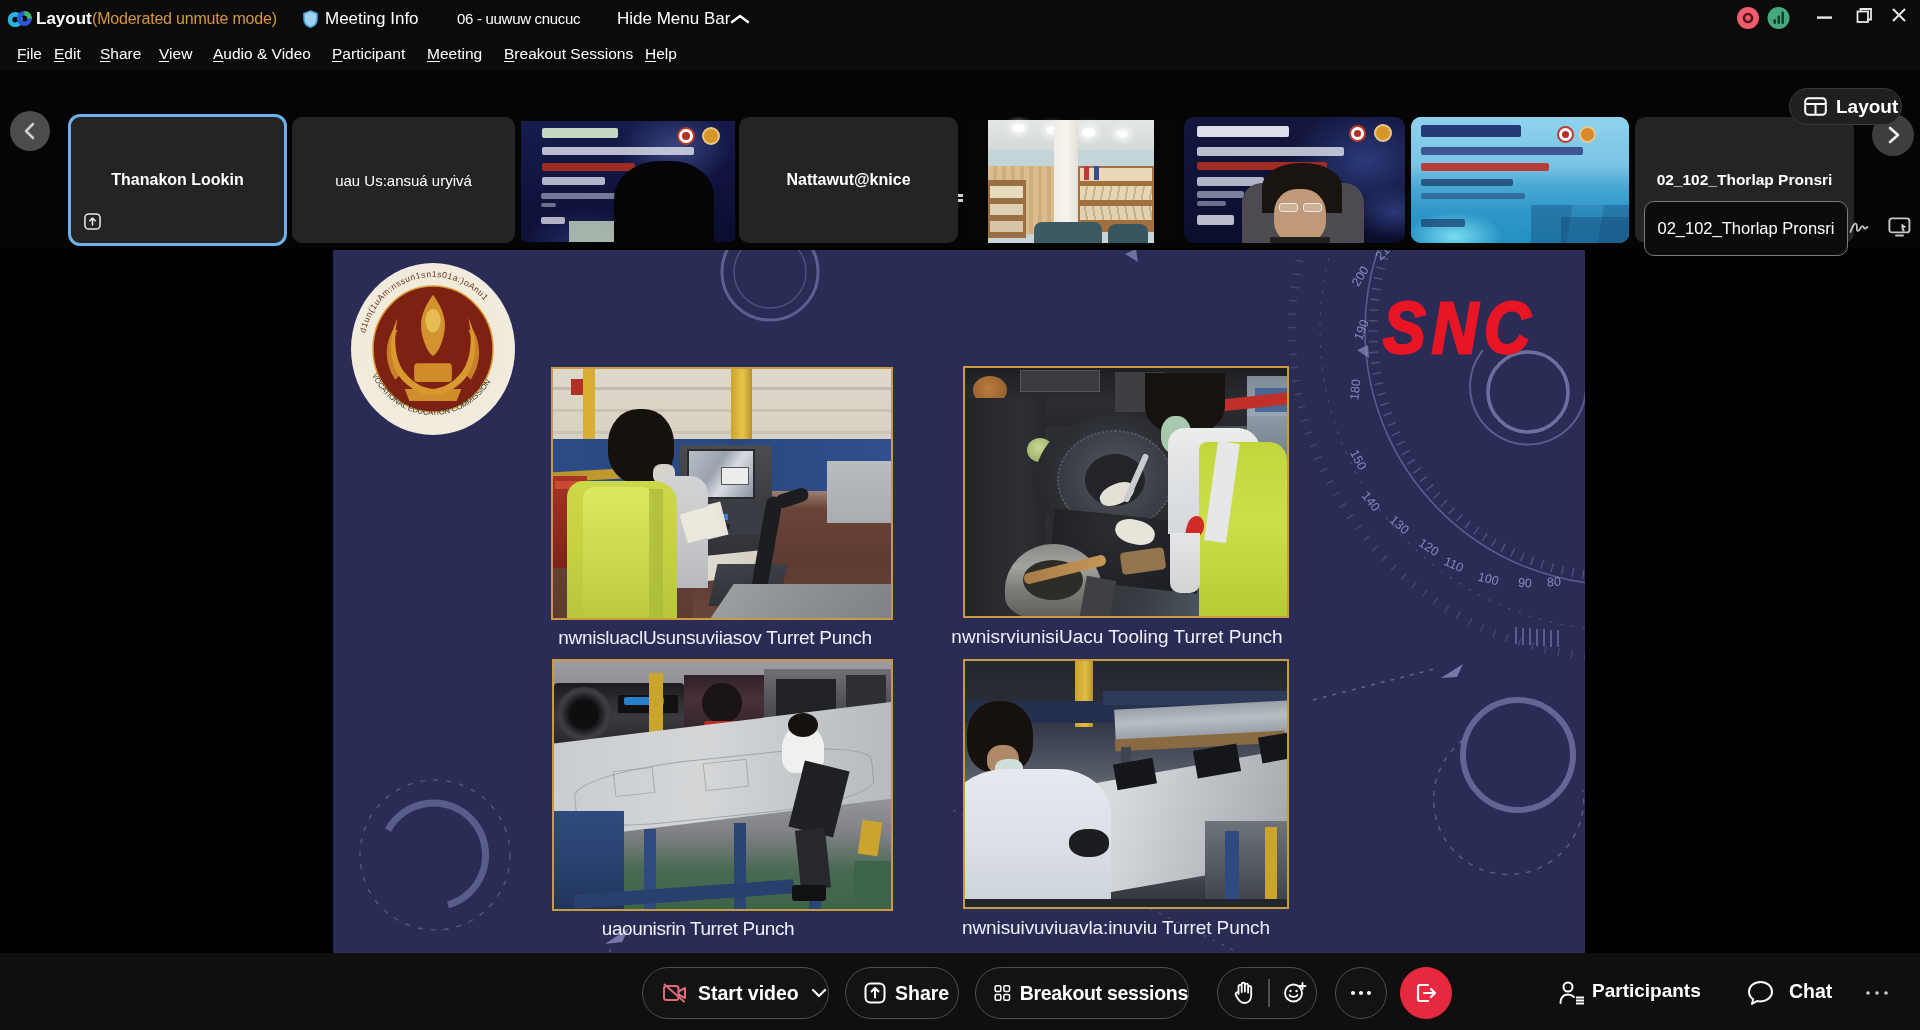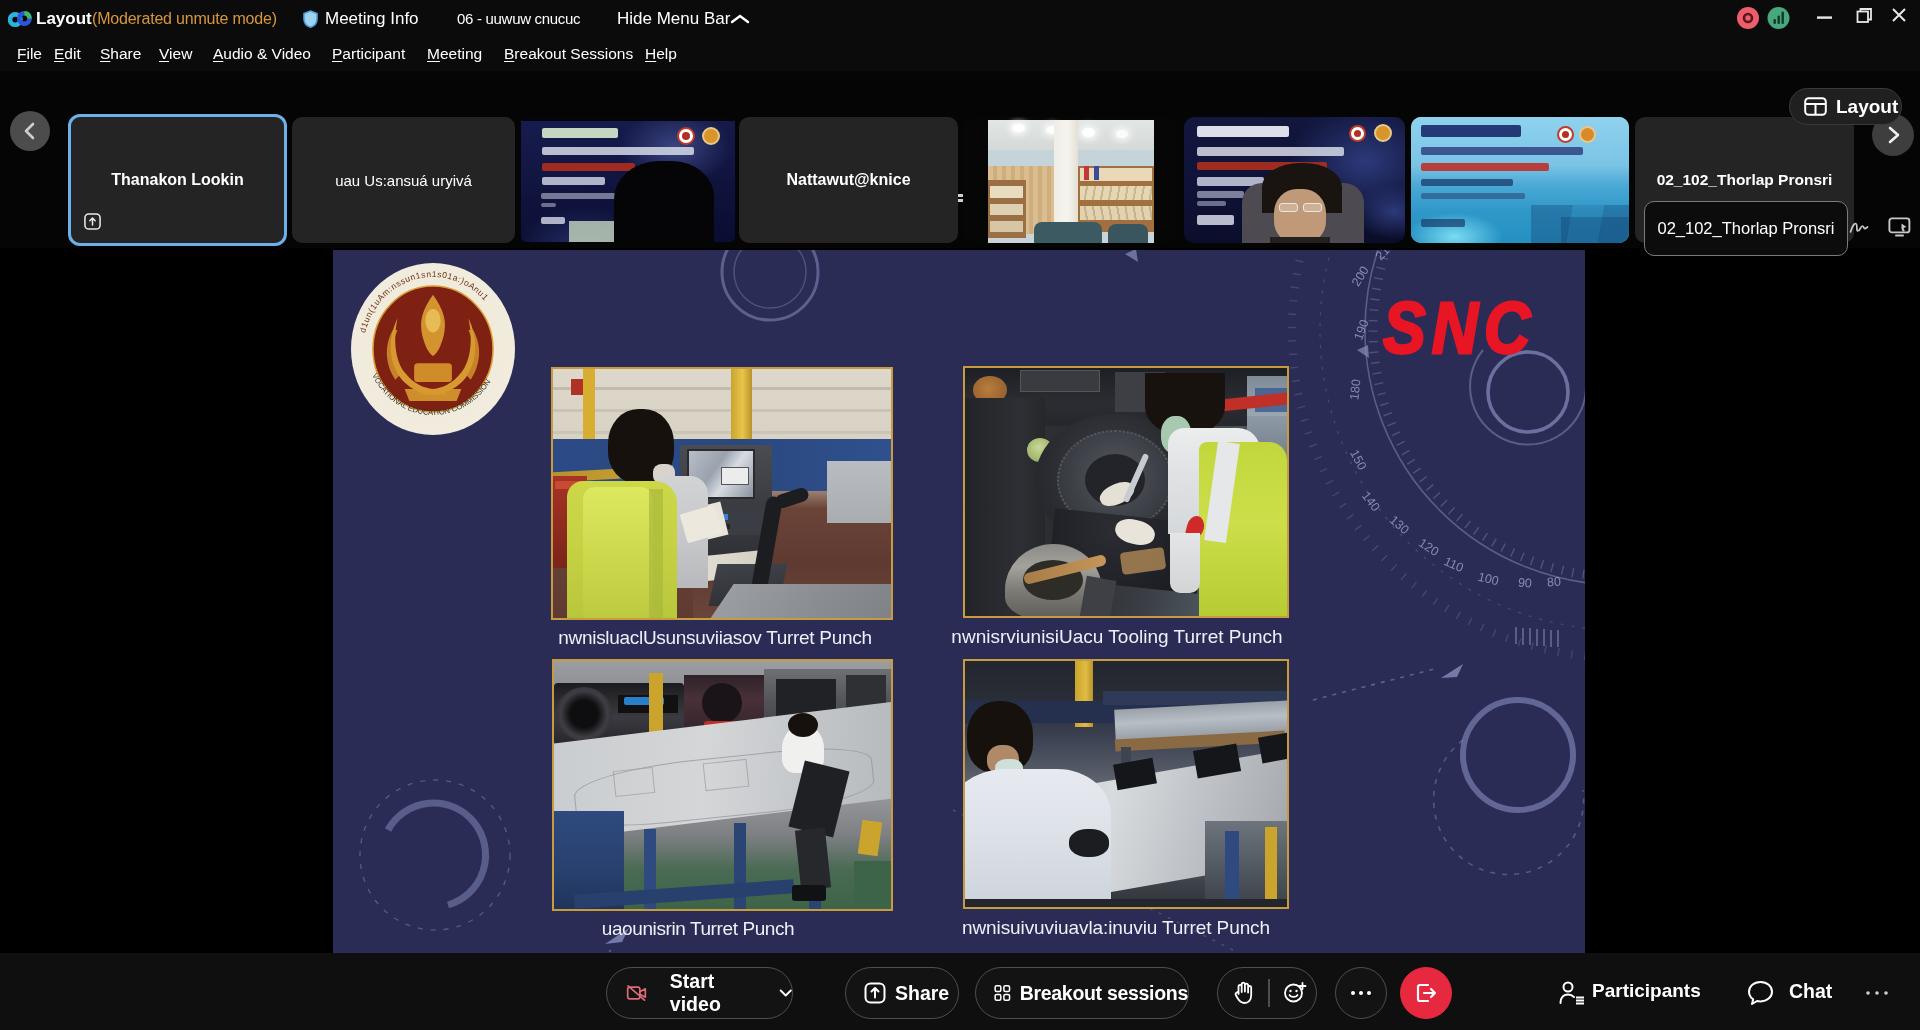--- a/index.html
+++ b/index.html
@@ -426,21 +426,21 @@
     </div>
     <div class="cap" style="left:382px;top:377px;letter-spacing:-0.3px;">nwnisluaclUsunsuviiasov Turret Punch</div>
     <div class="cap" style="left:784px;top:376px;">nwnisrviunisiUacu Tooling Turret Punch</div>
     <div class="cap" style="left:365px;top:668px;letter-spacing:-0.4px;">uaounisrin Turret Punch</div>
     <div class="cap" style="left:783px;top:667px;letter-spacing:-0.1px;">nwnisuivuviuavla:inuviu Turret Punch</div>
   </div>
     </div>
   <div id="botbar">
 
 
-    <div class="pill" style="left:606px;width:187px;gap:12px;">
+    <div class="pill" style="left:642px;width:187px;">
       <svg style="margin-left:19px" width="26" height="22" viewBox="0 0 26 22">
         <g stroke="#e06a78" stroke-width="2" fill="none" stroke-linecap="round" stroke-linejoin="round">
           <rect x="2" y="4" width="14.5" height="14" rx="2.5"></rect>
           <path d="M16.5 12.5 L23 16 V6 L16.5 9.5"></path>
           <path d="M2.5 2.5 L22 19.5"></path>
         </g>
       </svg>
       <span style="margin-left:10px">Start video</span>
       <svg style="margin-left:12px" width="16" height="10" viewBox="0 0 16 10">
           <path d="M2 2 L8 8 L14 2" fill="none" stroke="#fff" stroke-width="2.2" stroke-linecap="round" stroke-linejoin="round"></path>

